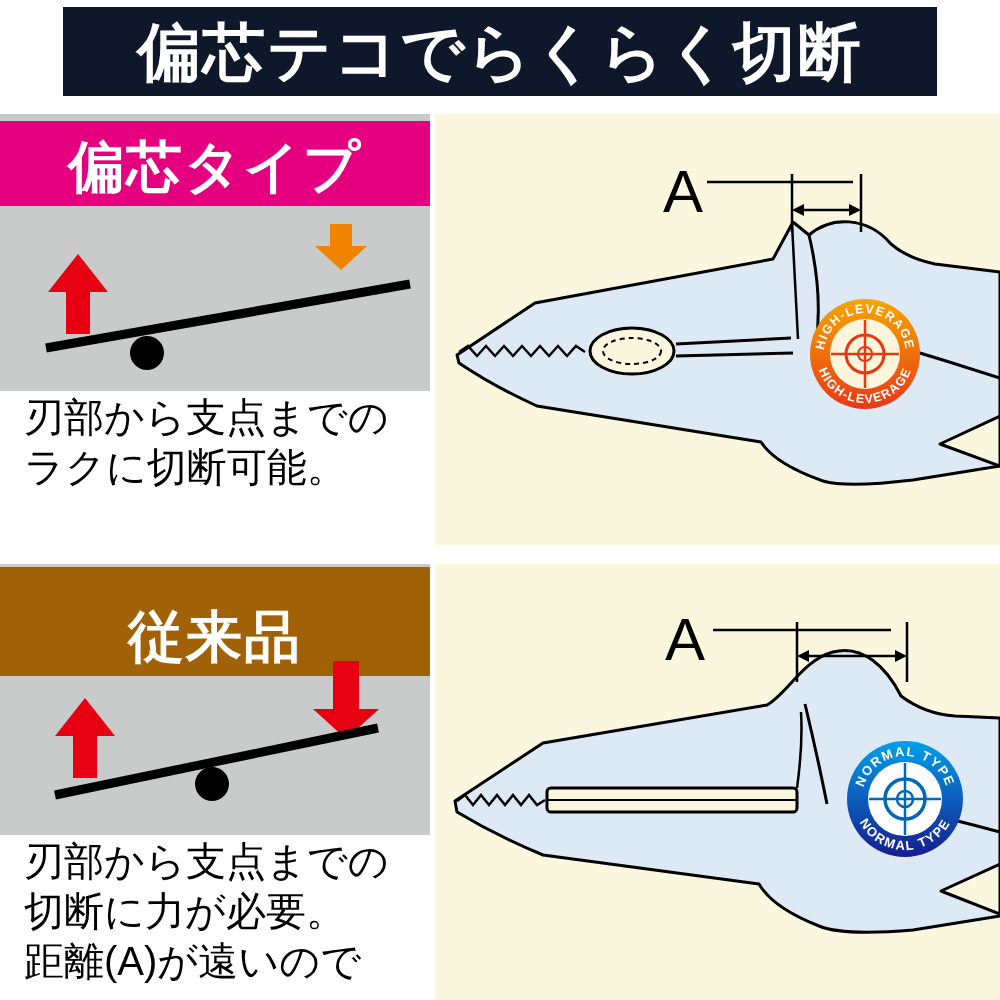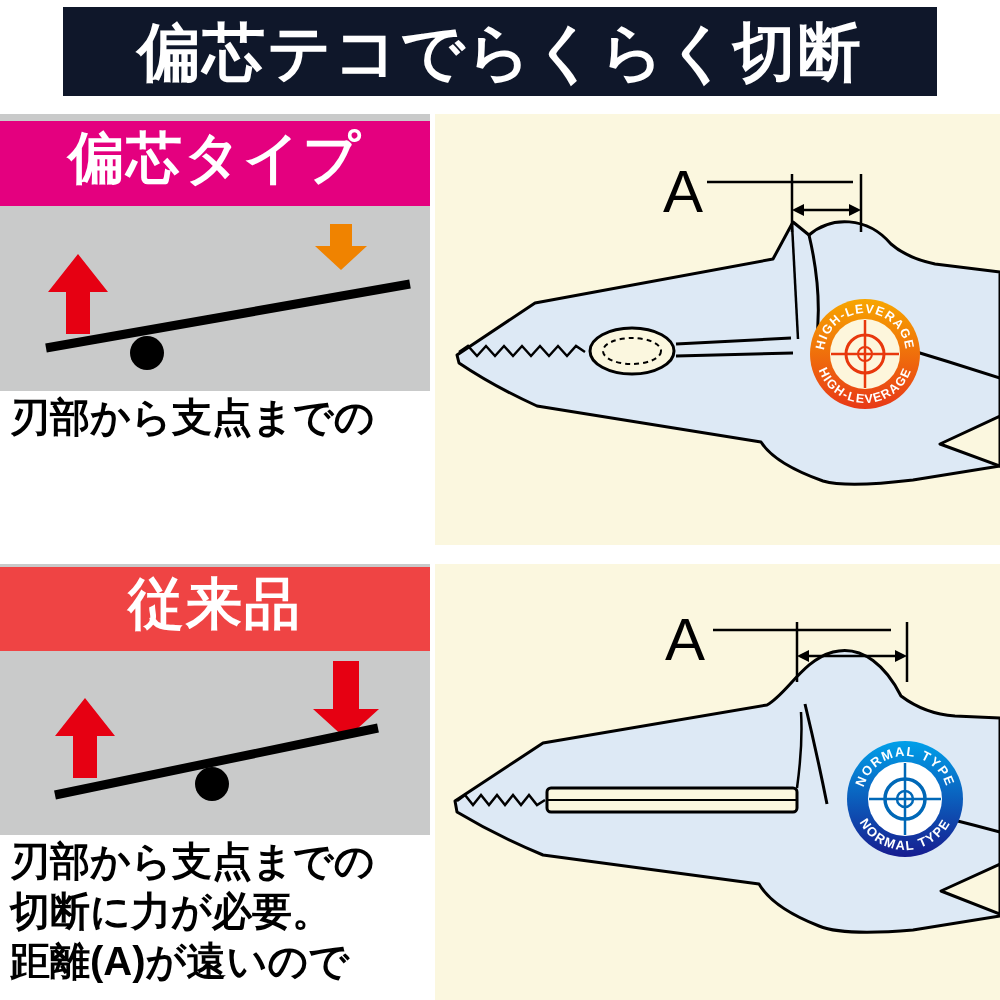--- a/index.html
+++ b/index.html
@@ -8,30 +8,30 @@
         font-family:"Liberation Sans","DejaVu Sans",sans-serif;color:#000}
 
   .banner{position:absolute;left:63px;top:7px;width:874px;height:89px;background:#0f172a;
           display:flex;align-items:flex-end;justify-content:center}
   .banner span{color:#fff;font-size:63px;font-weight:bold;letter-spacing:2px;white-space:nowrap}
 
   .gray-box{position:absolute;left:0;width:430px;background:#c9caca}
   #gray1{top:114px;height:277px}
   #gray2{top:564px;height:271px}
 
-  .panel-header{position:absolute;left:0;width:430px;display:flex;align-items:flex-start;justify-content:center}
+  .panel-header{position:absolute;left:0;width:430px;display:flex;align-items:flex-end;justify-content:center}
   .panel-header span{color:#fff;font-size:56px;font-weight:bold;letter-spacing:2px;white-space:nowrap}
   #header1{top:121px;height:85px;background:#e4007f}
-  #header2{top:567px;height:84px;background:#ef4444}
+  #header2{top:567px;height:109px;background:#a16207}
 
   .lever{position:absolute;left:0;width:430px}
   #lever1{top:206px;height:185px}
   #lever2{top:651px;height:184px}
 
-  .desc{position:absolute;left:10px;width:420px;font-size:40px;font-weight:bold;line-height:50px}
+  .desc{position:absolute;left:24px;width:420px;font-size:40px;font-weight:normal;line-height:50px}
   .desc div{white-space:nowrap}
   #desc1{top:392px}
   #desc2{top:836px}
 
   .cream{position:absolute;left:435px;width:565px;background:#fbf7df}
   #cream1{top:114px;height:431px}
   #cream2{top:564px;height:436px}
   .cream svg{display:block;width:100%;height:100%}
 
   .dim-label{font-size:60px;fill:#000;font-weight:400}
@@ -55,20 +55,21 @@
 
   <svg class="lever" id="lever1" viewBox="0 0 430 185">
     <polygon fill="#e60012" points="78,48 48,86 66,86 66,128 90,128 90,86 108,86"></polygon>
     <polygon fill="#f08300" points="341,64 367,40 352,40 352,18 330,18 330,40 315,40"></polygon>
     <line x1="46" y1="142" x2="410" y2="78" stroke="#000" stroke-width="9"></line>
     <circle cx="147" cy="147" r="17" fill="#000"></circle>
   </svg>
 
   <div class="desc" id="desc1">
     <div>刃部から支点までの</div>
+    <div>ラクに切断可能。</div>
   </div>
 
   <div class="cream" id="cream1">
     <svg viewBox="0 0 565 431">
       <defs>
         <linearGradient id="gradOrange" x1="0" y1="0" x2="0" y2="1">
           <stop offset="0" stop-color="#f7a600"></stop>
           <stop offset="1" stop-color="#e83817"></stop>
         </linearGradient>
       </defs>

